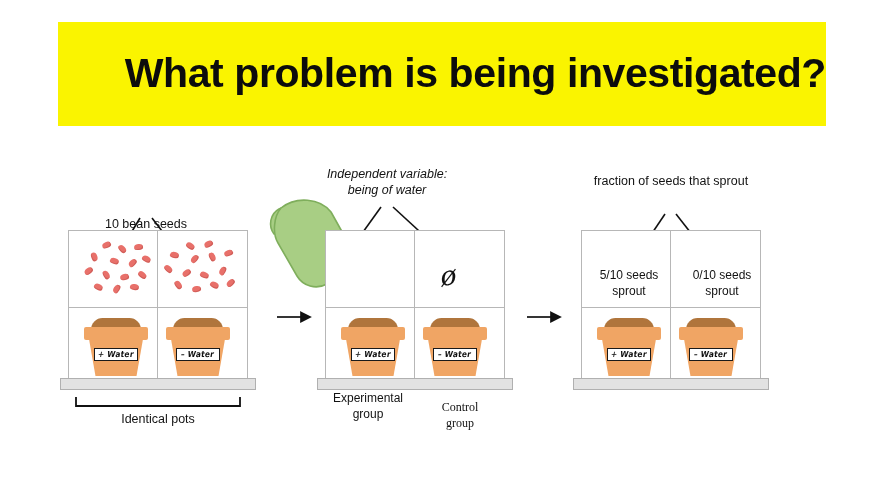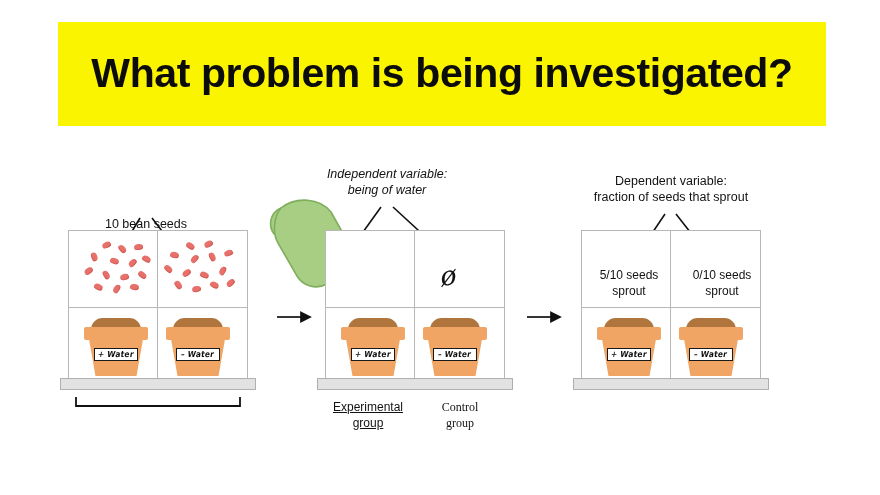--- a/index.html
+++ b/index.html
@@ -11,21 +11,21 @@
   .slide{position:absolute;inset:0;}
 
   
   .banner{
     position:absolute;left:58px;top:22px;width:768px;height:104px;
     background:#FAF400;
     display:flex;align-items:center;justify-content:center;
   }
   .banner-text{
     font-size:41px;font-weight:bold;color:#0c0c0c;
-    text-align:center;line-height:1.12;letter-spacing:-.4px;
+    text-align:right;line-height:1.12;letter-spacing:-.4px;
     width:100%;
   }
 
   
   .diagram{position:absolute;left:0;top:150px;width:880px;height:300px;}
 
   .stage{position:absolute;}
 
   
   .panel{position:absolute;border:1px solid #b7b7b7;box-sizing:border-box;
@@ -254,20 +254,21 @@
         <div class="soil"></div>
         <div class="rim"></div>
         <div class="body"></div>
         <div class="tag">
           <span>– Water</span>
         </div>
       </div>
 
       <div class="shelf" style="left:60px;top:228px;width:196px;height:12px;"></div>
 
+      <div class="lbl" style="left:78px;top:262px;width:160px;">Identical pots</div>
     </div>
 
     <div class="stage" style="left:0;top:0;width:880px;height:300px;">
 
       <div class="lbl" style="left:317px;top:17px;width:140px;font-style:italic;">
         <div>Independent variable:</div>
         <div>being of water</div>
       </div>
 
       <div class="panel" style="left:325px;top:80px;width:180px;height:155px;">
@@ -292,35 +293,34 @@
         <div class="soil"></div>
         <div class="rim"></div>
         <div class="body"></div>
         <div class="tag">
           <span>– Water</span>
         </div>
       </div>
 
       <div class="shelf" style="left:317px;top:228px;width:196px;height:12px;"></div>
 
-      <div class="lbl-sm" style="left:318px;top:250px;width:100px;text-decoration:underline;">
+      <div class="lbl-sm" style="left:318px;top:241px;width:100px;">
         <div>Experimental</div>
         <div>group</div>
       </div>
 
       <div class="lbl-sm" style="left:410px;top:250px;width:100px;font-family:Liberation Serif, serif;">
         <div>Control</div>
         <div>group</div>
       </div>
     </div>
 
     <div class="stage" style="left:0;top:0;width:880px;height:300px;">
 
       <div class="lbl" style="left:575px;top:24px;width:192px;">
-        <div>Dependent variable:</div>
         <div>fraction of seeds that sprout</div>
       </div>
 
       <div class="panel" style="left:581px;top:80px;width:180px;height:155px;">
         <div class="cell"></div>
         <div class="cell"></div>
         <div class="cell"></div>
         <div class="cell"></div>
       </div>
 

